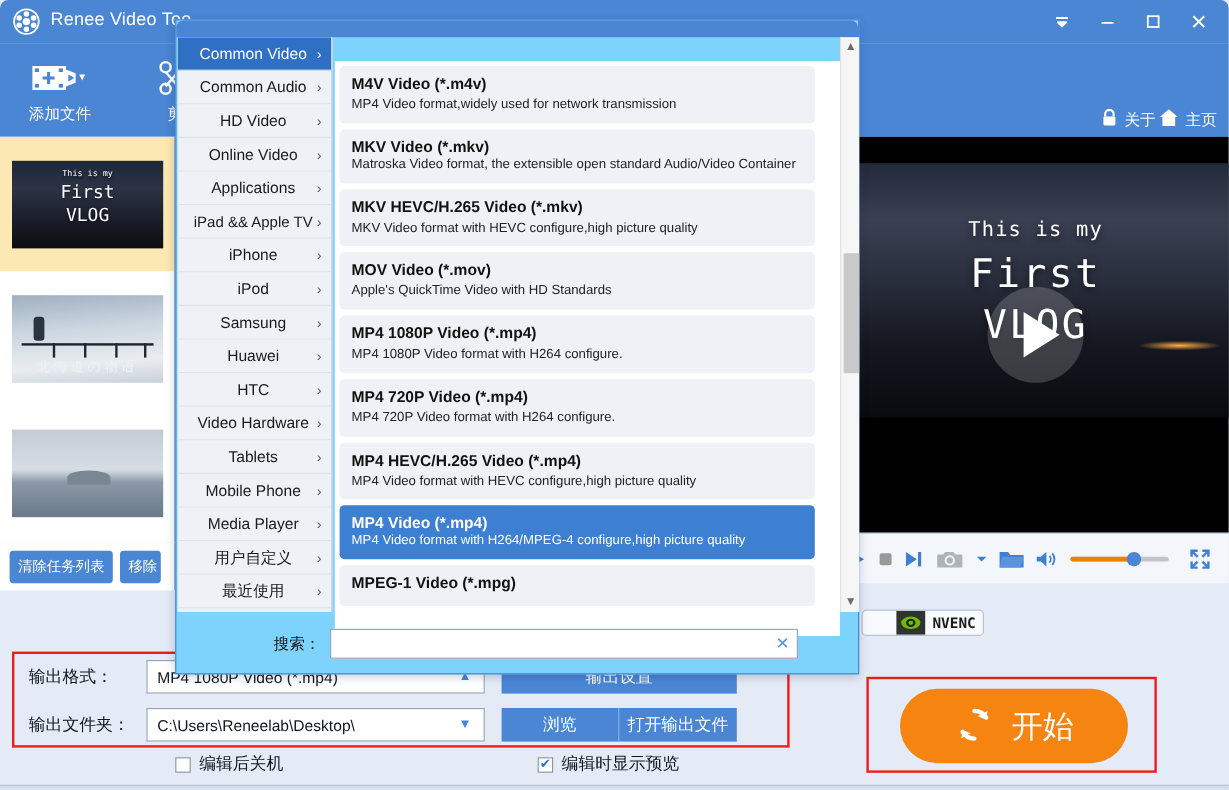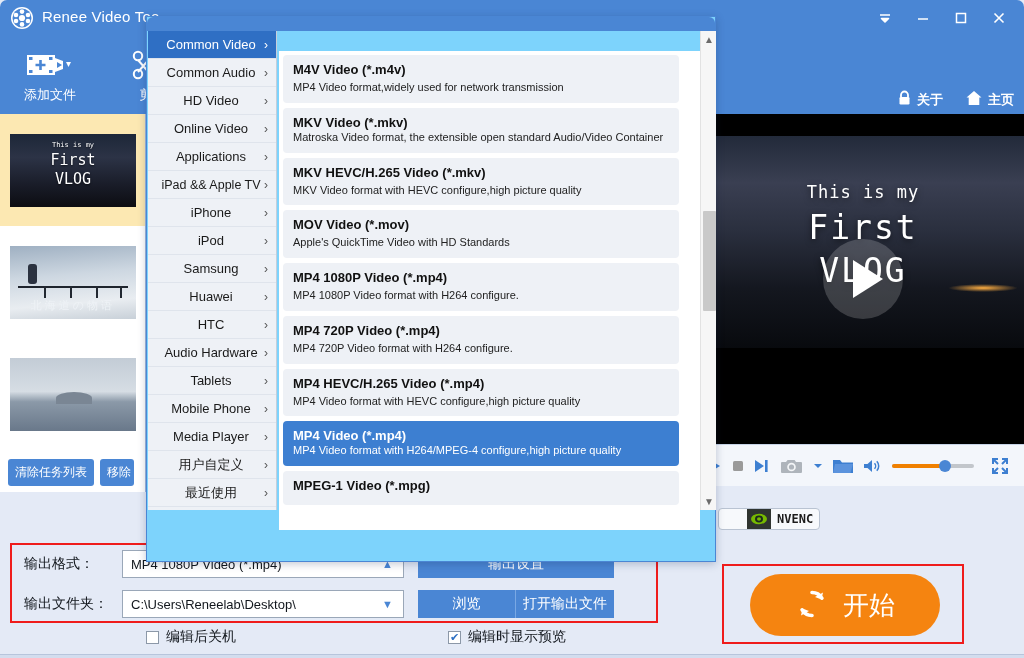--- a/index.html
+++ b/index.html
@@ -34,21 +34,21 @@
     position:absolute; left:0; top:36px; width:1024px; height:78px;
     background:#4a86d4;
   }
   .tool-item {
     position:absolute; top:6px; width:92px; height:68px;
     display:flex; flex-direction:column; align-items:center; justify-content:center;
     color:#fff; cursor:pointer;
   }
   .tool-icon { height:34px; display:flex; align-items:center; justify-content:center; }
   .tool-label { font-size:13px; margin-top:4px; white-space:nowrap; }
-  .hdr-links { position:absolute; right:10px; top:54px; display:flex; gap:22px; align-items:center;font-weight:bold; }
+  .hdr-links { position:absolute; right:10px; top:54px; display:flex; gap:2px; align-items:center; }
   .hdr-link { display:flex; align-items:center; gap:5px; color:#fff; font-size:13px; cursor:pointer; }
 
   
   .filelist {
     position:absolute; left:0; top:114px; width:146px; height:338px;
     background:#ffffff; border-right:1px solid #9fb8dd; overflow:hidden;
   }
   .fl-item { width:146px; height:112px; display:flex; align-items:center; justify-content:center; }
   .fl-item.selected { background:#fce8b2; }
   .thumb { width:126px; height:73px; position:relative; overflow:hidden; }
@@ -480,21 +480,21 @@
       </div>
       <div class="cat-item">
         <span class="cat-name">Huawei</span>
         <span class="chev">›</span>
       </div>
       <div class="cat-item">
         <span class="cat-name">HTC</span>
         <span class="chev">›</span>
       </div>
       <div class="cat-item">
-        <span class="cat-name">Audio Hardware</span>
+        <span class="cat-name">Video Hardware</span>
         <span class="chev">›</span>
       </div>
       <div class="cat-item">
         <span class="cat-name">Tablets</span>
         <span class="chev">›</span>
       </div>
       <div class="cat-item">
         <span class="cat-name">Mobile Phone</span>
         <span class="chev">›</span>
       </div>
@@ -550,16 +550,23 @@
         <div class="fmt-desc"></div>
       </div>
     </div>
 
     <div class="fmt-scroll">
       <div class="sb-arrow">▲</div>
       <div class="sb-thumb"></div>
       <div class="sb-arrow" style="position:absolute; bottom:0;">▼</div>
     </div>
 
+    <div class="search-row">
+      <div class="search-label">搜索：</div>
+      <div class="search-box">
+        <input class="search-input" type="text" placeholder="" style="">
+        <span class="search-clear">✕</span>
+      </div>
+    </div>
   </div>
 
   <div class="statusbar"></div>
 </div>
 
 </body></html>

